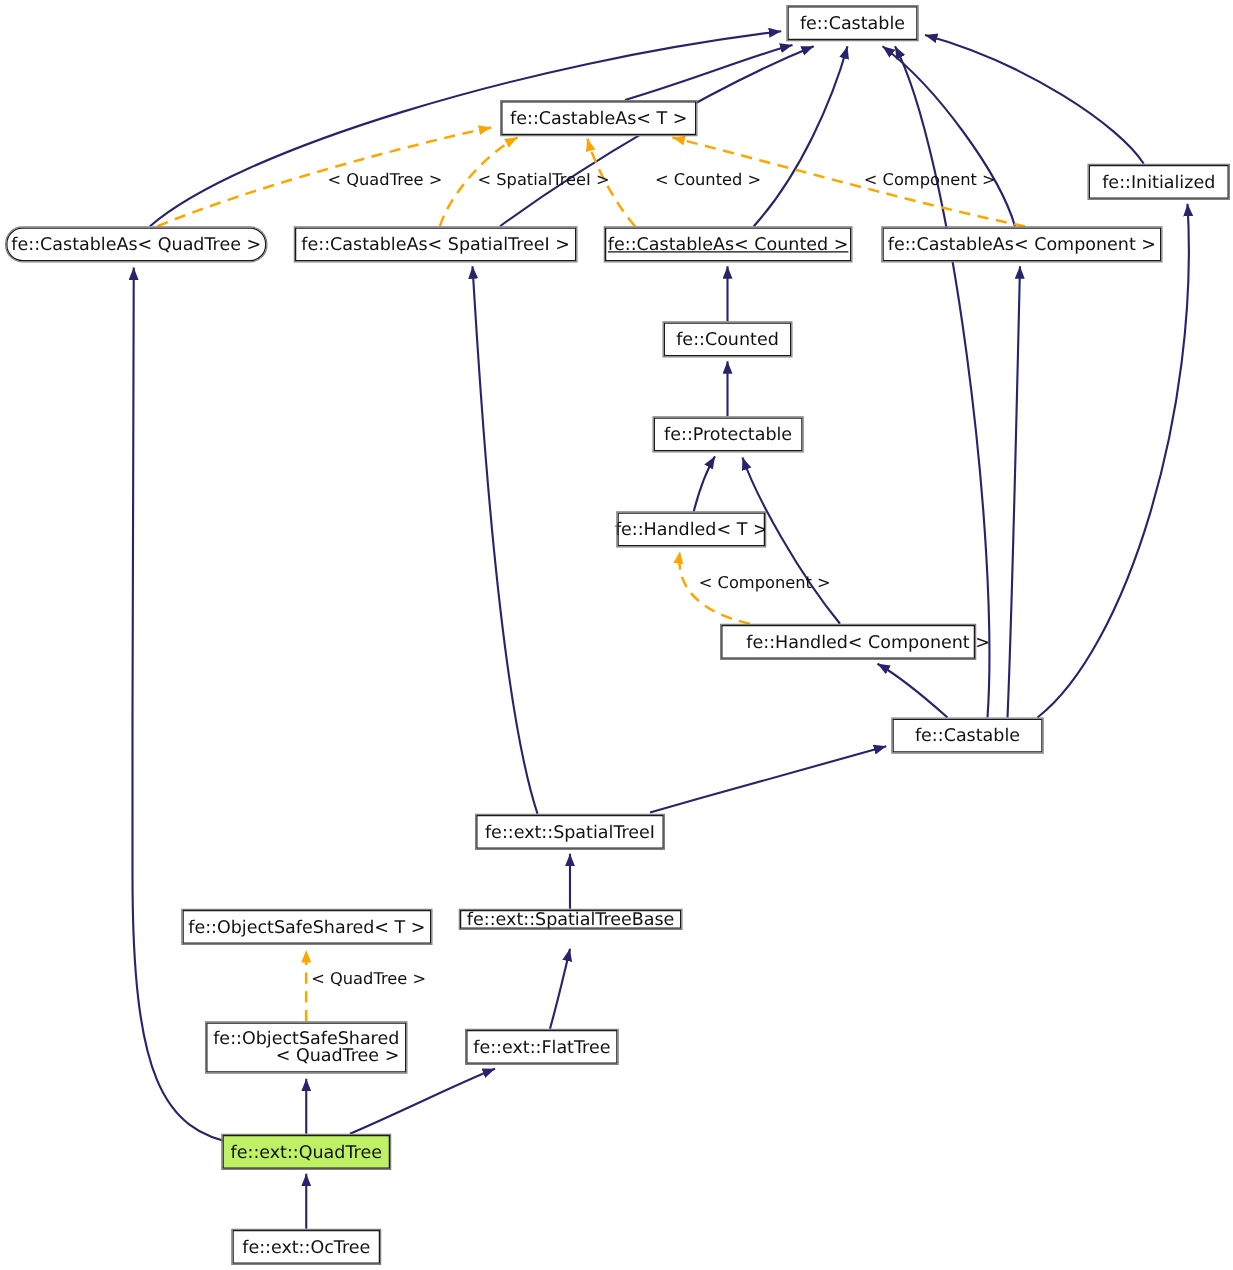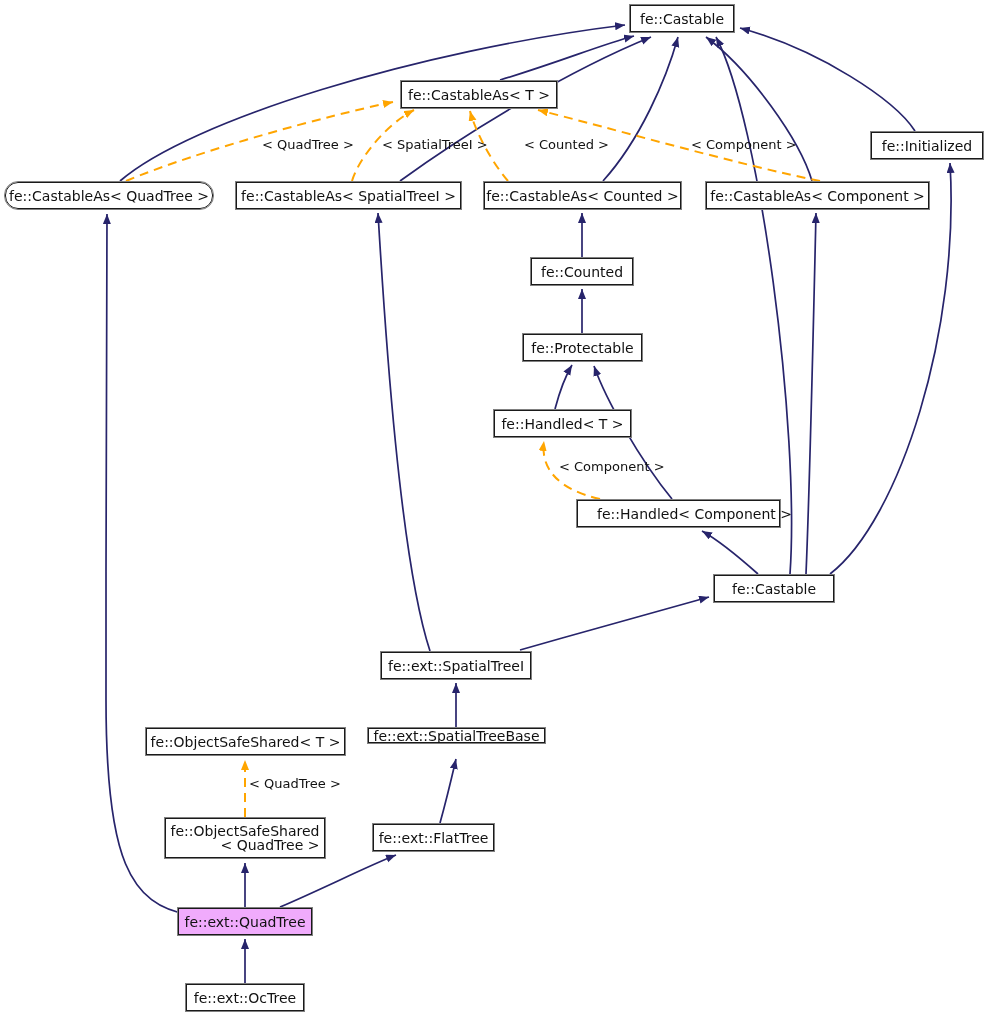--- a/index.html
+++ b/index.html
@@ -35,21 +35,21 @@
     font-size: 14px;
     line-height: 14px;
     text-align: right;
     display: flex;
     align-items: center;
     justify-content: center;
     white-space: pre;
     z-index: 5;
   }
   .node.highlight {
-    background: #f0abfc;
+    background: #bef264;
   }
   .edge-label {
     position: absolute;
     font-size: 13px;
     line-height: 14px;
     color: #111111;
     white-space: pre;
     z-index: 6;
     background: transparent;
   }
@@ -135,29 +135,29 @@
   <div class="node" style="left:630px; top:5px; width:104px; height:27px;">fe::Castable</div>
 
   <div class="node" style="left:401px; top:81px; width:156px; height:27px;">fe::CastableAs&lt; T &gt;</div>
 
   <div class="node" style="left:871px; top:132px; width:112px; height:27px;">fe::Initialized</div>
 
   <div class="node" style="left:5px; top:182px; width:208px; height:27px;border-radius:13px;">fe::CastableAs&lt; QuadTree &gt;</div>
 
   <div class="node" style="left:236px; top:182px; width:225px; height:27px;">fe::CastableAs&lt; SpatialTreeI &gt;</div>
 
-  <div class="node" style="left:484px; top:182px; width:197px; height:27px;">fe::CastableAs&lt; Counted &gt;</div>
+  <div class="node" style="left:484px; top:182px; width:197px; height:27px;text-decoration:underline;">fe::CastableAs&lt; Counted &gt;</div>
 
   <div class="node" style="left:706px; top:182px; width:223px; height:27px;">fe::CastableAs&lt; Component &gt;</div>
 
   <div class="node" style="left:531px; top:258px; width:102px; height:27px;">fe::Counted</div>
 
   <div class="node" style="left:523px; top:334px; width:119px; height:27px;">fe::Protectable</div>
 
-  <div class="node" style="left:494px; top:410px; width:137px; height:27px;">fe::Handled&lt; T &gt;</div>
+  <div class="node" style="left:494px; top:410px; width:118px; height:27px;">fe::Handled&lt; T &gt;</div>
 
   <div class="node" style="left:577px; top:500px; width:203px; height:27px;padding-left:32px;">fe::Handled&lt; Component &gt;</div>
 
   <div class="node" style="left:714px; top:575px; width:120px; height:27px;">fe::Castable</div>
 
   <div class="node" style="left:381px; top:652px; width:150px; height:27px;">fe::ext::SpatialTreeI</div>
 
   <div class="node" style="left:146px; top:728px; width:199px; height:27px;">fe::ObjectSafeShared&lt; T &gt;</div>
 
   <div class="node" style="left:368px; top:728px; width:177px; height:15px;">fe::ext::SpatialTreeBase</div>

